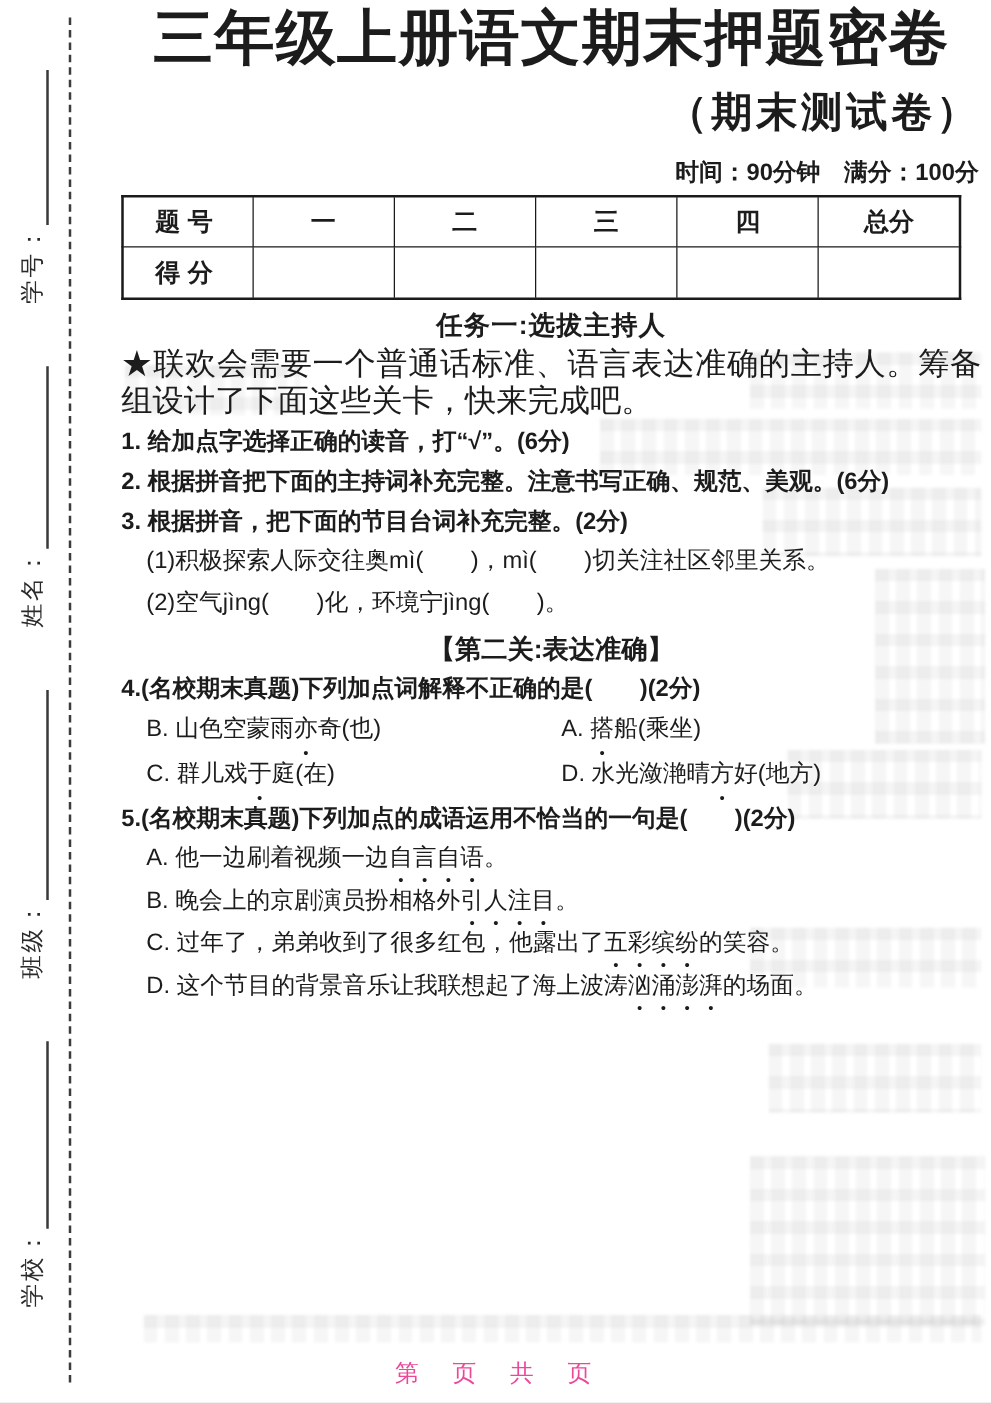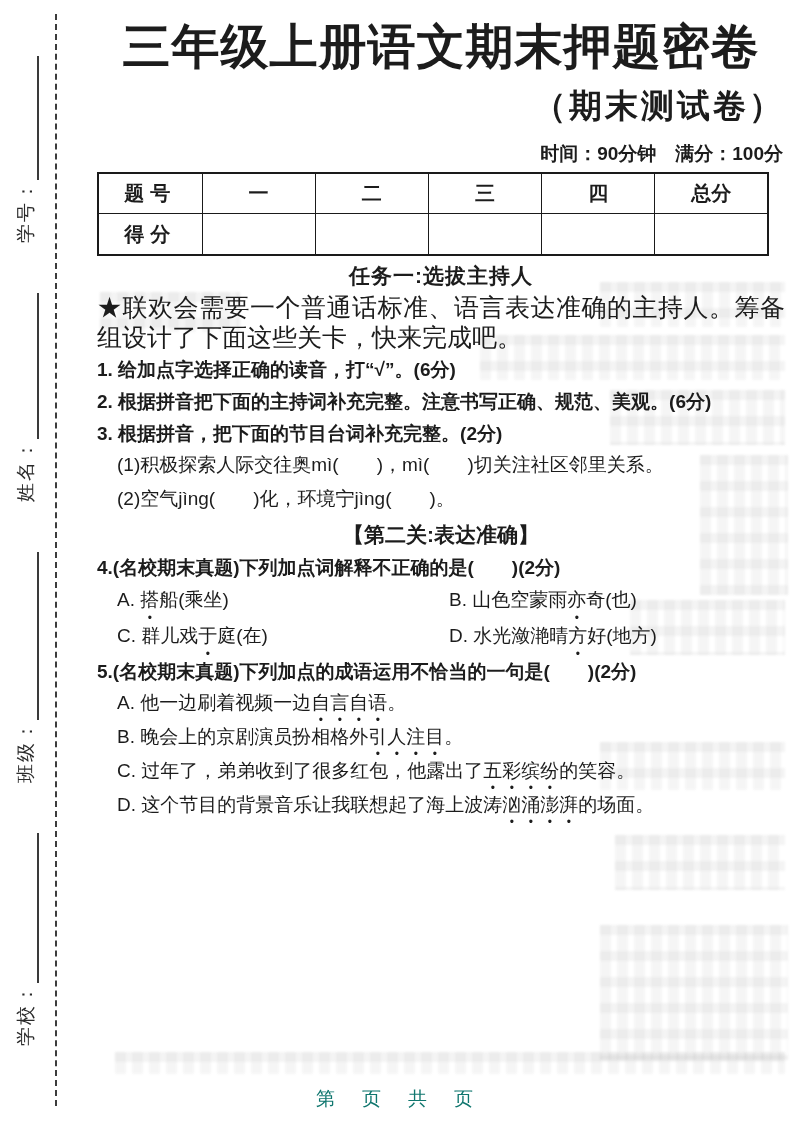--- a/index.html
+++ b/index.html
@@ -20,21 +20,21 @@
     width:1032px; white-space:nowrap;
     font-size:19px; color:#2a2a2a; letter-spacing:2px;
     display:flex; align-items:flex-end;
   }
   .seal-field{ display:flex; align-items:flex-end; margin-right:50px; }
   .seal-blank{ display:inline-block; height:1.05em; border-bottom:2.5px solid #3a3a3a; }
   .w-school{ width:150px; } .w-class{ width:168px; } .w-name{ width:146px; } .w-number{ width:124px; }
   
   .content{ position:absolute; left:97px; top:0; width:688px; }
   .title{
-    margin-top:20px; text-align:center;
+    margin-top:4px; text-align:center;
     font-size:48px; font-weight:900; letter-spacing:1px; line-height:1.12;
   }
   .subtitle{
     margin-top:10px; text-align:right;
     font-size:33px; font-weight:700; letter-spacing:3px;
   }
   .meta{
     margin-top:12px; text-align:right;
     font-size:19px; font-weight:700; padding-right:2px;
   }
@@ -59,21 +59,21 @@
   }
   .q5-options{ padding-left:20px; font-size:19px; line-height:34px; }
   
   .dt{ position:relative; display:inline-block; }
   .dt::after{
     content:"•"; position:absolute; left:50%; transform:translateX(-50%);
     bottom:-0.52em; font-size:12px; line-height:1; color:#1c1c1c;
   }
   .footer{
     position:absolute; left:0; bottom:10px; width:100%;
-    text-align:center; font-size:19px; letter-spacing:4px; color:#0f766e;
+    text-align:center; font-size:19px; letter-spacing:4px; color:#ec4899;
   }
   
   .sm{
     position:absolute; filter:blur(1.3px); opacity:.8; pointer-events:none;
     background-image:
       repeating-linear-gradient(180deg, rgba(150,150,150,.13) 0 10px, transparent 10px 26px),
       repeating-linear-gradient(90deg, rgba(150,150,150,.11) 0 11px, transparent 11px 17px);
   }
   .sm1{ left:600px; top:282px; width:185px; height:45px; }
   .sm2{ left:480px; top:335px; width:305px; height:45px; }
@@ -158,22 +158,22 @@
     <div class="stem">2. 根据拼音把下面的主持词补充完整。注意书写正确、规范、美观。(6分)</div>
 
     <div class="stem">3. 根据拼音，把下面的节目台词补充完整。(2分)</div>
     <div class="q3-item">(1)积极探索人际交往奥mì(　　)，mì(　　)切关注社区邻里关系。</div>
     <div class="q3-item">(2)空气jìng(　　)化，环境宁jìng(　　)。</div>
 
     <div class="gate-h">【第二关:表达准确】</div>
 
     <div class="stem">4.(名校期末真题)下列加点词解释不正确的是(　　)(2分)</div>
     <div class="q4-options">
+      <span>B. 山色空蒙雨<span class="dt">亦</span>奇(也)</span>
       <span>A. <span class="dt">搭</span>船(乘坐)</span>
-      <span>B. 山色空蒙雨<span class="dt">亦</span>奇(也)</span>
       <span>C. 群儿戏<span class="dt">于</span>庭(在)</span>
       <span>D. 水光潋滟晴<span class="dt">方</span>好(地方)</span>
     </div>
 
     <div class="stem">5.(名校期末真题)下列加点的成语运用不恰当的一句是(　　)(2分)</div>
     <div class="q5-options">
       <div>A. 他一边刷着视频一边<span class="dt">自</span><span class="dt">言</span><span class="dt">自</span><span class="dt">语</span>。</div>
       <div>B. 晚会上的京剧演员扮相格外<span class="dt">引</span><span class="dt">人</span><span class="dt">注</span><span class="dt">目</span>。</div>
       <div>C. 过年了，弟弟收到了很多红包，他露出了<span class="dt">五</span><span class="dt">彩</span><span class="dt">缤</span><span class="dt">纷</span>的笑容。</div>
       <div>D. 这个节目的背景音乐让我联想起了海上波涛<span class="dt">汹</span><span class="dt">涌</span><span class="dt">澎</span><span class="dt">湃</span>的场面。</div>

